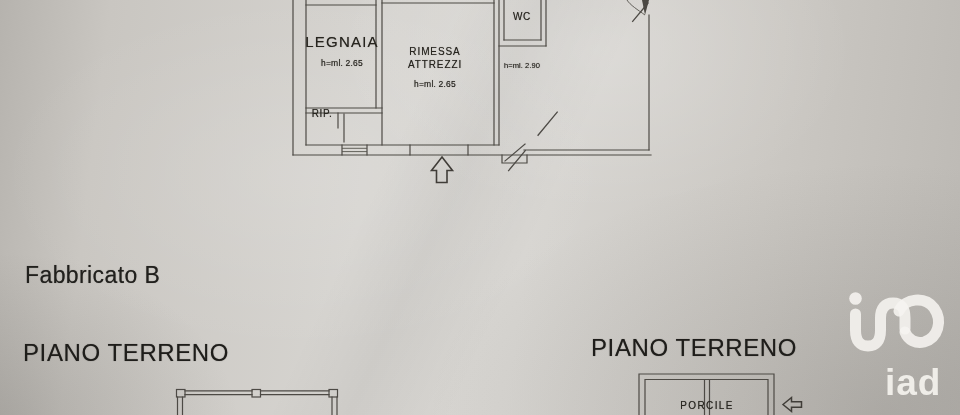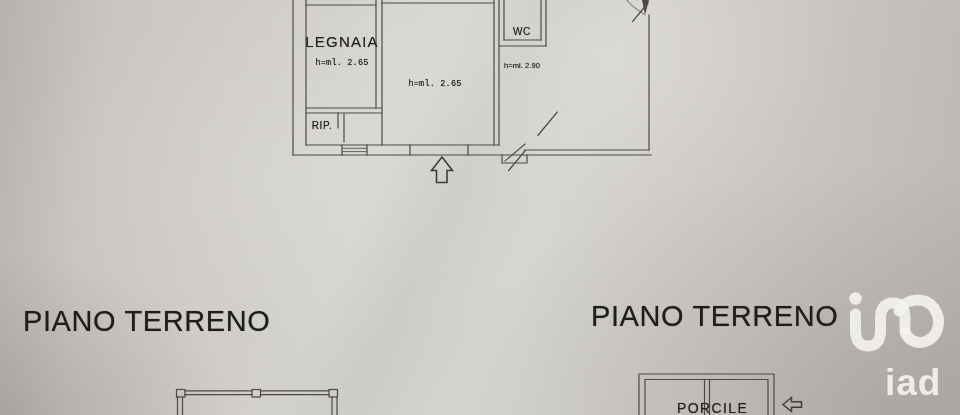--- a/index.html
+++ b/index.html
@@ -18,24 +18,24 @@
   svg{position:absolute;overflow:visible;}
   .ink{stroke:#4d4a45;stroke-width:1.2;fill:none;stroke-linecap:square;}
   .ink-thin{stroke:#55524c;stroke-width:0.9;fill:none;}
   .lbl{
     position:absolute;text-align:center;color:#27251f;
     text-shadow:0 0 0.7px rgba(45,42,38,0.65);
     white-space:nowrap;
   }
   .room-name{font-size:15px;letter-spacing:1.2px;}
   .room-name-sm{font-size:10px;letter-spacing:0.6px;}
-  .room-h{font-size:8.5px;letter-spacing:0.2px;font-family:Liberation Mono, monospace;}
+  .room-h{font-size:8.5px;letter-spacing:0.2px;}
   .room-h-sm{font-size:7.5px;letter-spacing:0.1px;margin-top:36px;}
   .title-sm{position:absolute;font-size:23px;color:#21201d;letter-spacing:0.4px;text-shadow:0 0 0.8px rgba(40,38,34,0.6);}
-  .title-lg{position:absolute;font-size:29px;color:#1e1d1a;letter-spacing:0.6px;text-shadow:0 0 0.9px rgba(40,38,34,0.6);}
+  .title-lg{position:absolute;font-size:24px;color:#1e1d1a;letter-spacing:0.6px;text-shadow:0 0 0.9px rgba(40,38,34,0.6);margin-top:34px;}
 </style>
 </head>
 <body>
 
 <div class="page">
 
   <svg style="left:285px;top:0;" width="385" height="195" viewBox="285 0 385 195">
 
     <path class="ink" d="M293,0 V155"></path>
     <path class="ink" d="M306,0 V145"></path>
@@ -77,46 +77,51 @@
     <path class="ink-thin" d="M645,15 C638,10 630,5 627,0"></path>
 
     <path class="ink" style="stroke-dasharray:24 118 30 20 26;stroke-width:1.3" d="M648,3 L500,181"></path>
 
     <polygon points="442,157 452.5,170.5 447,170.5 447,182.5 436.5,182.5 436.5,170.5 431.5,170.5" fill="none" stroke="#403d38" stroke-width="1.6" stroke-linejoin="miter"></polygon>
   </svg>
 
   <div class="lbl room-name" style="left:304px;top:33px;width:76px;">LEGNAIA</div>
   <div class="lbl room-h" style="left:304px;top:58px;width:76px;">h=ml. 2.65</div>
 
+  <div class="lbl room-name-sm" style="left:392px;top:45px;width:86px;line-height:13px;letter-spacing:0.9px;">
+    <span>RIMESSA</span><br>
+    <span>ATTREZZI</span>
+  </div>
   <div class="lbl room-h" style="left:392px;top:79px;width:86px;">h=ml. 2.65</div>
 
-  <div class="lbl room-name-sm" style="left:499px;top:26px;width:46px;">WC</div>
+  <div class="lbl room-name-sm" style="left:499px;top:11px;width:46px;">WC</div>
   <div class="lbl room-h-sm" style="left:496px;top:25px;width:52px;">h=ml. 2.90</div>
 
-  <div class="lbl room-name-sm" style="left:304px;top:120px;width:36px;text-align:center;">RIP.</div>
+  <div class="lbl room-name-sm" style="left:304px;top:108px;width:36px;text-align:center;">RIP.</div>
 
+  <div class="title-sm" style="left:25px;top:262px;">Fabbricato B</div>
   <div class="title-lg" style="left:23px;top:305px;">PIANO TERRENO</div>
 
   <div class="title-lg" style="left:591px;top:300px;">PIANO TERRENO</div>
 
   <svg style="left:168px;top:385px;" width="180" height="30" viewBox="168 385 180 30">
     <rect class="ink" x="176.5" y="389.5" width="8.5" height="7.5"></rect>
     <rect class="ink" x="252" y="389.5" width="8.5" height="7.5"></rect>
     <rect class="ink" x="329" y="389.5" width="8.5" height="7.5"></rect>
     <path class="ink" d="M185,390.8 H252 M185,394.6 H252 M260.5,390.8 H329 M260.5,394.6 H329"></path>
     <path class="ink" d="M177.5,397 V415 M182.5,397 V415 M332,397 V415 M337,397 V415"></path>
   </svg>
 
   <svg style="left:632px;top:369px;" width="180" height="46" viewBox="632 369 180 46">
     <path class="ink" d="M639,415 V374 H774 V415"></path>
     <path class="ink" d="M645,415 V379.5 H768 V415"></path>
     <path class="ink" d="M704.5,379.5 V415 M709.5,379.5 V415"></path>
     <polygon points="783,404.5 791.5,397.5 791.5,401.8 801.5,401.8 801.5,407.2 791.5,407.2 791.5,411.5" fill="none" stroke="#403d38" stroke-width="1.5"></polygon>
   </svg>
-  <div class="lbl room-name-sm" style="left:677px;top:400px;width:60px;font-size:14px;letter-spacing:1.4px;">PORCILE</div>
+  <div class="lbl room-name-sm" style="left:677px;top:400px;width:60px;font-size:10px;letter-spacing:1.4px;">PORCILE</div>
 
   <svg style="left:833px;top:283px;" width="120" height="125" viewBox="0 0 120 125">
     <g stroke="rgba(246,244,240,0.88)" stroke-width="11" fill="none" stroke-linecap="round">
       <path d="M22.5,31 L22.5,47 C22.5,58 27,63 35,63 C43,63 47.5,58 47.5,47 L47.5,35 C47.5,25 52,20 60,20 C68,20 72,25 72,35 L72,46"></path>
       <path d="M66,28 C72,15 92,13 101,25 C110,38 105,55 91,59 C83,61 75,57 72,49"></path>
     </g>
     <circle cx="22.5" cy="15.5" r="6.3" fill="rgba(246,244,240,0.88)"></circle>
     <text x="52" y="112" font-family="Liberation Sans, sans-serif" font-weight="bold" font-size="37" letter-spacing="1" fill="rgba(246,244,240,0.9)">iad</text>
   </svg>
 

